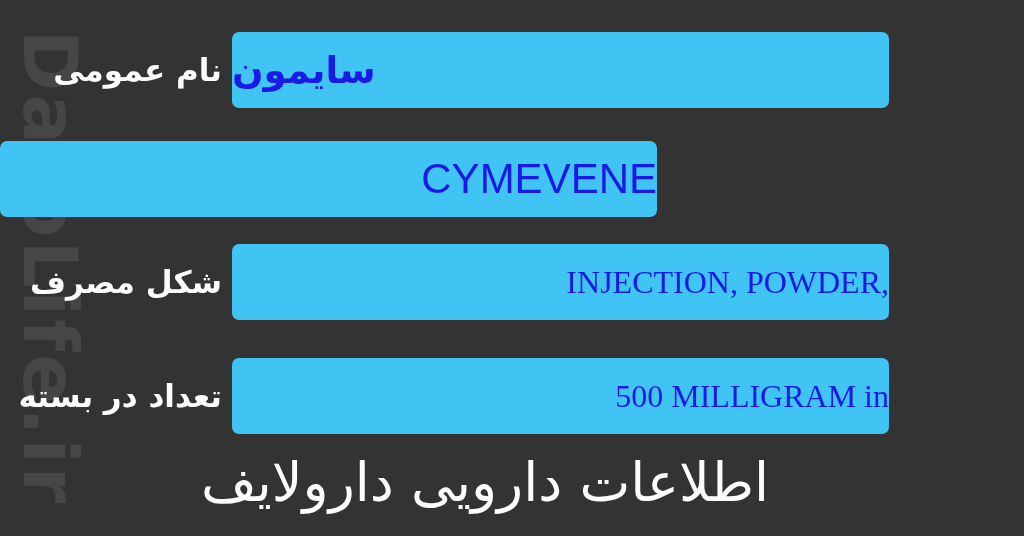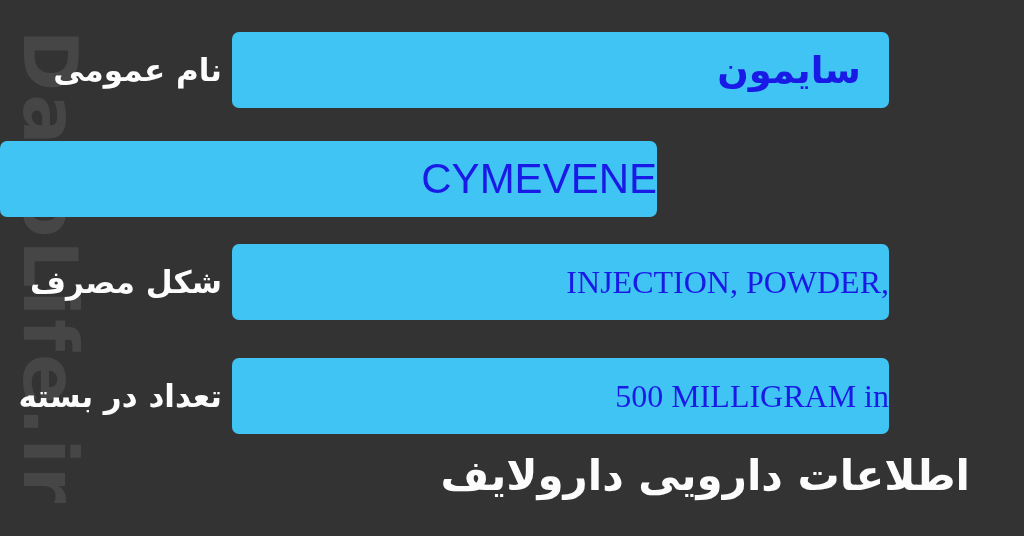--- a/index.html
+++ b/index.html
@@ -95,21 +95,21 @@
   }
 
   .value-text {
     color: #1a1ae6;
     white-space: nowrap;
     line-height: 1;
   }
 
   
   .value-box.rtl {
-    justify-content: flex-start;
+    justify-content: flex-end;
   }
   .value-box.rtl .value-text {
     direction: rtl;
     padding-right: 28px;
     font-family: "DejaVu Sans", "Liberation Sans", sans-serif;
     font-size: 37px;
     font-weight: 700;
   }
 
   
@@ -132,25 +132,25 @@
     font-size: 32px;
     font-weight: 400;
   }
 
   
   .footer-caption {
     position: absolute;
     left: 0;
     top: 452px;
     width: 970px;
-    text-align: right;
+    text-align: center;
     color: #fcfcfc;
     font-family: "DejaVu Sans", "Liberation Sans", sans-serif;
-    font-size: 42px;
-    font-weight: 700;
+    font-size: 54px;
+    font-weight: 400;
     line-height: 1.15;
     direction: rtl;
     white-space: nowrap;
     z-index: 2;
   }
 </style>
 </head>
 <body>
 
 <div class="watermark-layer">

